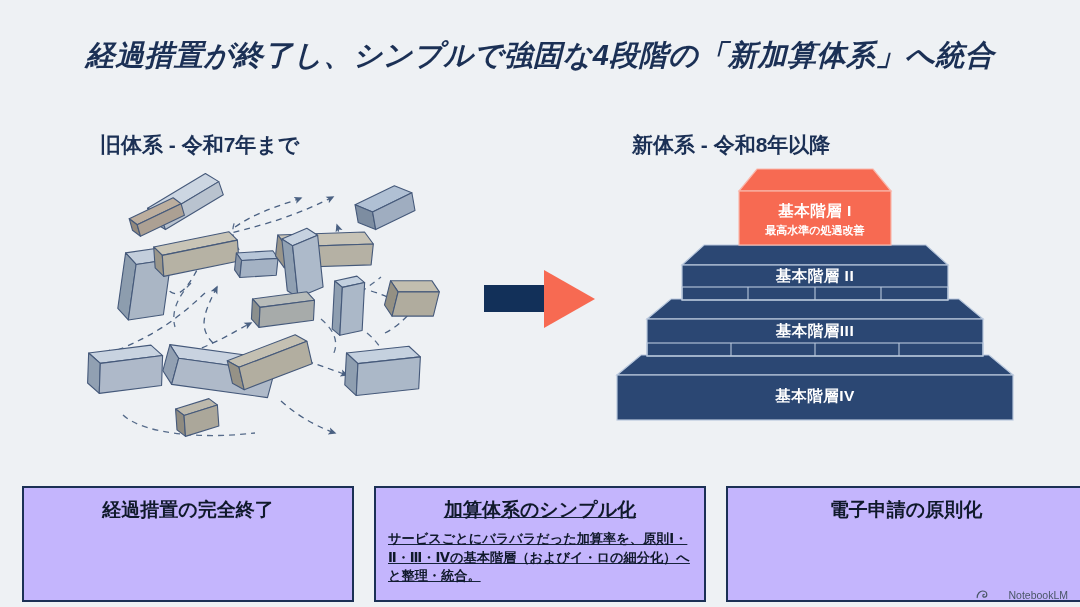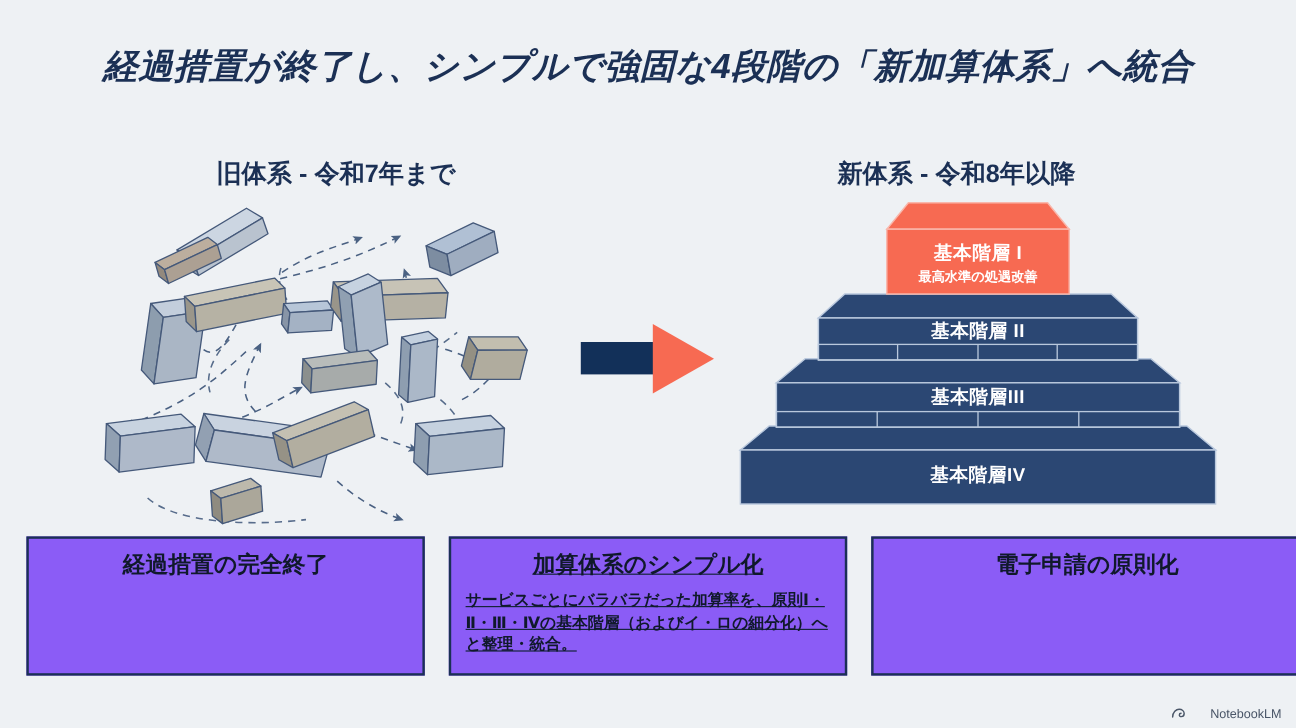--- a/index.html
+++ b/index.html
@@ -30,25 +30,24 @@
     white-space: nowrap;
     font-style: italic;
   }
 
   
   .panel-heading {
     position: absolute;
     font-size: 21px;
     font-weight: bold;
     color: #1b3055;
-    text-align: center;
     white-space: nowrap;
   }
   #heading-old { top: 131px; left: 100px; width: 360px; }
-  #heading-new { top: 131px; left: 607px; width: 380px; }
+  #heading-new { top: 131px; left: 632px; width: 380px; }
 
   
   #chaos-illustration {
     position: absolute;
     top: 165px;
     left: 85px;
     width: 360px;
     height: 275px;
   }
   #chaos-illustration svg { display: block; width: 100%; height: 100%; }
@@ -79,23 +78,23 @@
     fill: #ffffff;
     text-anchor: middle;
     dominant-baseline: middle;
   }
   .tier-label-main { font-size: 15.5px; letter-spacing: 0.5px; }
   .tier-label-sub  { font-size: 11px; font-weight: bold; }
 
   
   .info-card {
     position: absolute;
-    top: 447px;
+    top: 486px;
     height: 116px;
-    background: #8b5cf6;
+    background: #c4b5fd;
     border: 2px solid #1b3055;
     box-sizing: border-box;
     padding: 9px 12px 2px 12px;
   }
   #card-1 { left: 22px;  width: 332px; }
   #card-2 { left: 374px; width: 332px; text-decoration: underline; }
   #card-3 { left: 726px; width: 360px; }
 
   .card-title {
     font-size: 19px;

